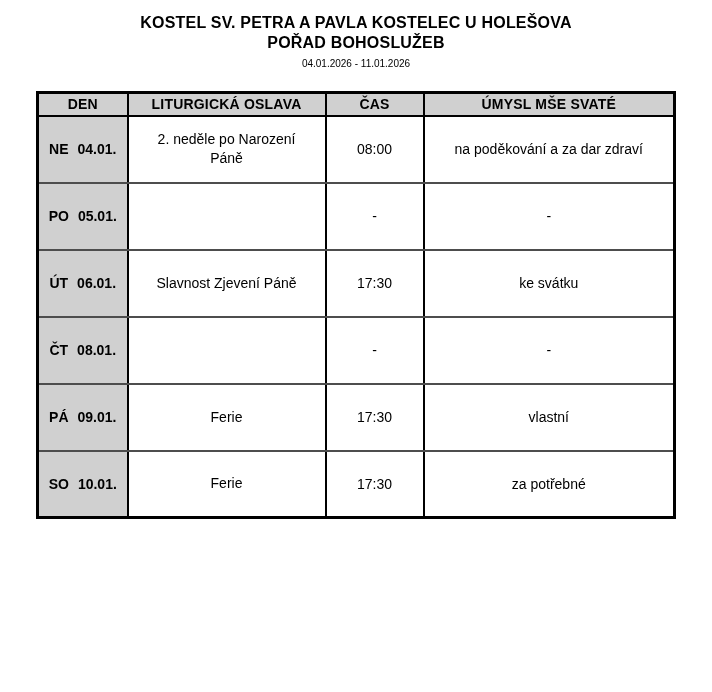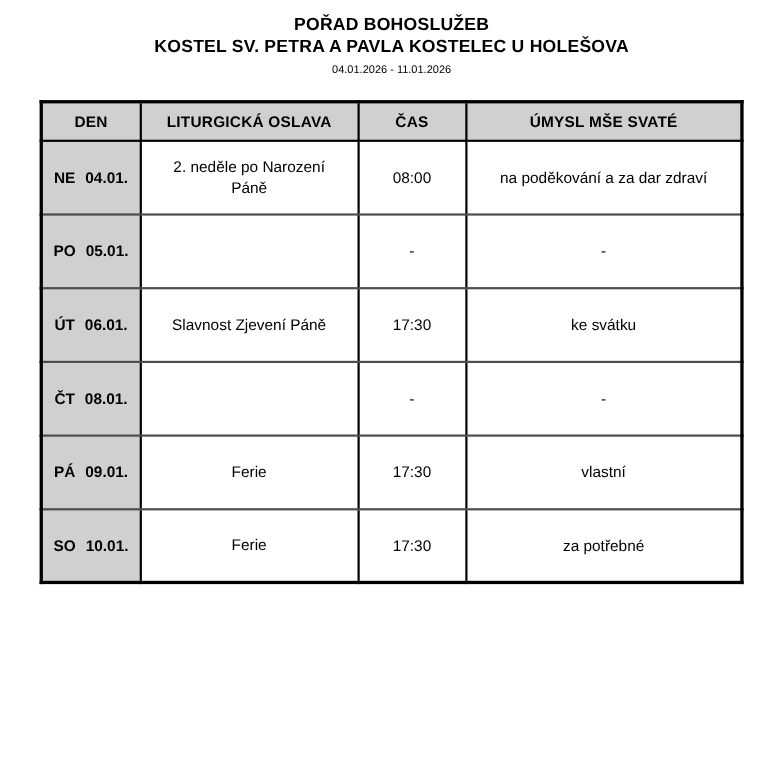--- a/index.html
+++ b/index.html
@@ -31,21 +31,21 @@
     table-layout: fixed;
     width: 637px;
     margin: 17px auto 0 auto;
     border: 3px solid #000000;
   }
   th {
     background: #d0d0d0;
     border: 2px solid #000000;
     font-size: 14px;
     font-weight: bold;
-    height: 35px;
+    height: 23px;
     padding: 1px 2px;
     letter-spacing: 0.2px;
   }
   tbody tr { height: 67px; }
   td {
     border-left: 2px solid #000000;
     border-right: 2px solid #000000;
     border-top: 2px solid #4d4d4d;
     border-bottom: 2px solid #4d4d4d;
     font-size: 14px;
@@ -62,22 +62,22 @@
   td.cell-celebration {
     padding: 2px 14px;
     line-height: 19px;
   }
   td.cell-intention { padding: 2px 4px; }
 </style>
 </head>
 <body>
 
 <div class="titles">
+  <div class="title-line">KOSTEL SV. PETRA A PAVLA KOSTELEC U HOLEŠOVA</div>
   <div class="title-line">POŘAD BOHOSLUŽEB</div>
-  <div class="title-line">KOSTEL SV. PETRA A PAVLA KOSTELEC U HOLEŠOVA</div>
   <div class="date-line">04.01.2026 - 11.01.2026</div>
 </div>
 
 <table class="schedule">
   <colgroup>
     <col style="width:90px">
     <col style="width:198px">
     <col style="width:98px">
     <col style="width:251px">
   </colgroup>

